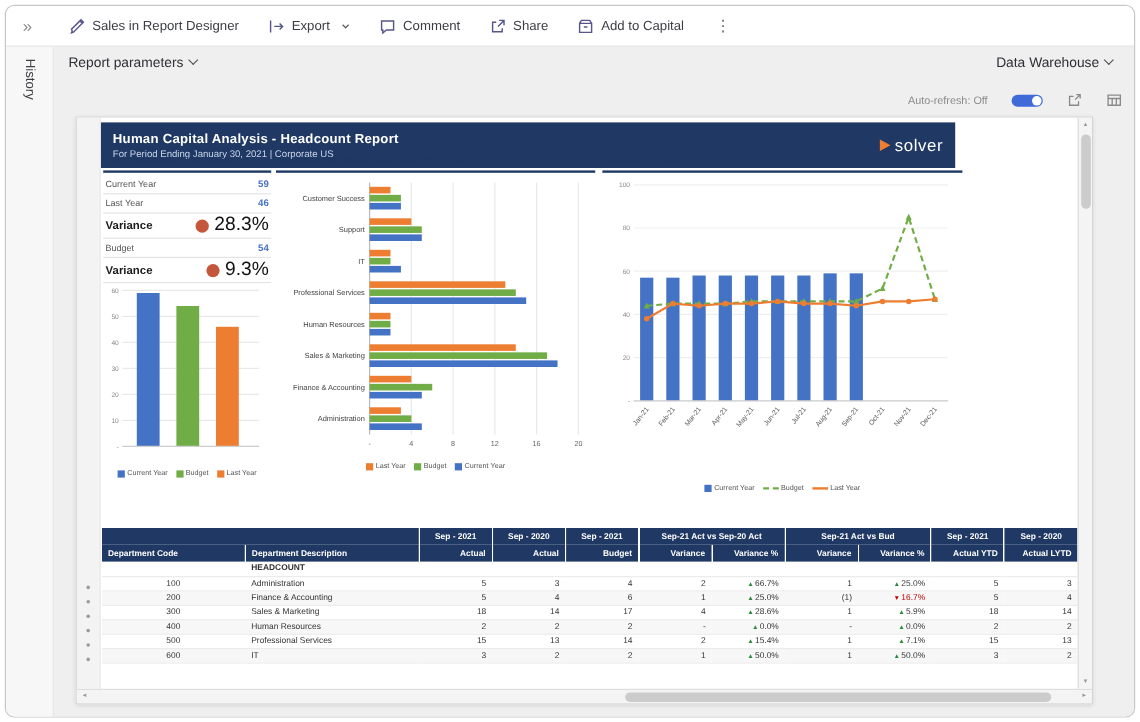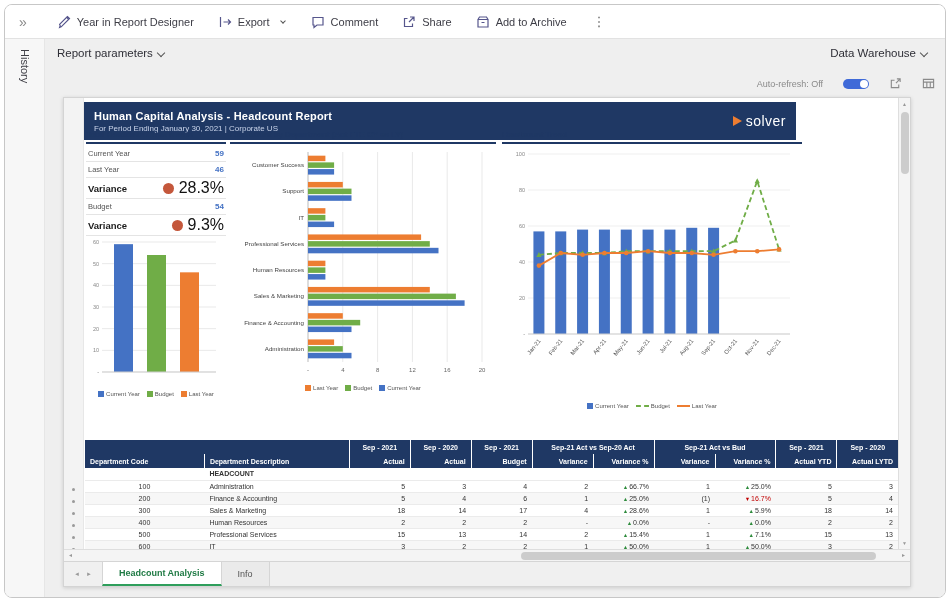--- a/index.html
+++ b/index.html
@@ -19,21 +19,21 @@
     display:inline-block;transform:rotate(45deg);margin:0 2px 3px 5px}
   .chev.sm{width:4px;height:4px;margin-bottom:2px}
 
   
   .body{display:flex;height:559px;background:#efefef}
   .sidebar{width:40px;background:#f7f7f7;border-right:1px solid #e6e6e6;display:flex;justify-content:center}
   .history{writing-mode:vertical-rl;font-size:11px;color:#3f3f46;margin-top:10px;cursor:pointer}
   .main{flex:1;position:relative}
   .params-row{position:absolute;top:8px;left:12px;right:16px;display:flex;justify-content:space-between;
     font-size:11.5px;color:#2e2e36}
-  .plink{cursor:pointer;display:flex;align-items:flex-end}
+  .plink{cursor:pointer;display:flex;align-items:flex-start}
   .refresh-row{position:absolute;top:38px;right:10px;display:flex;align-items:center;gap:20px;
     font-size:9px;color:#8a8a8a}
   .toggle{width:26px;height:10px;border-radius:5px;background:#3f6ad8;position:relative;cursor:pointer;flex:none}
   .toggle::after{content:"";position:absolute;right:1px;top:1px;width:8px;height:8px;border-radius:50%;background:#fff}
   .gicon{width:13px;height:13px;stroke:#8a8a8a;fill:none;stroke-width:1.2;cursor:pointer;flex:none}
 
   
   .widget{position:absolute;left:18px;top:58px;width:848px;height:490px;background:#fff;
     border:1px solid #d4d4d4;box-shadow:0 1px 4px rgba(0,0,0,.15);display:flex;flex-direction:column}
   .canvas{flex:1;display:flex;overflow:hidden}
@@ -108,21 +108,21 @@
 <body>
 
 <div class="page">
 
   <header class="toolbar">
     <span class="collapse">»</span>
     <span class="tool">
       <svg class="ticon" viewBox="0 0 14 14">
           <path d="M3.2 10.8 2.6 12.4 4.2 11.8 11.6 4.4 9.6 2.4 2.6 9.4z M9.6 2.4 10.5 1.5 12.5 3.5 11.6 4.4"></path>
         </svg>
-      <span>Year in Report Designer</span>
+      <span>Sales in Report Designer</span>
     </span>
     <span class="tool">
       <svg class="ticon" viewBox="0 0 14 14">
           <path d="M2.5 2 v10 M5.5 7 h7 M10 4.5 12.5 7 10 9.5"></path>
         </svg>
       <span>Export</span>
       <span class="chev sm"></span>
     </span>
     <span class="tool">
       <svg class="ticon" viewBox="0 0 14 14">
@@ -133,21 +133,21 @@
     <span class="tool">
       <svg class="ticon" viewBox="0 0 14 14">
           <path d="M5.5 3.5 H2.5 v8 h8 v-3 M8 2 h4 v4 M12 2 L7 7"></path>
         </svg>
       <span>Share</span>
     </span>
     <span class="tool">
       <svg class="ticon" viewBox="0 0 14 14">
           <path d="M2 4.5 h10 v7.5 h-10 z M2 4.5 3.5 2 h7 L12 4.5 M5.5 7.5 h3"></path>
         </svg>
-      <span>Add to Archive</span>
+      <span>Add to Capital</span>
     </span>
     <span class="kebab">⋮</span>
   </header>
 
   <div class="body">
     <aside class="sidebar">
       <span class="history">History</span>
     </aside>
 
     <div class="main">
@@ -551,24 +551,16 @@
             <span class="varr down">▼</span>
           </div>
         </div>
 
         <div class="hscroll">
           <span class="harr l">◄</span>
           <span class="hthumb"></span>
           <span class="harr r">►</span>
         </div>
 
-        <div class="tabbar">
-          <span class="tabnav">
-            <span>◄</span>
-            <span>►</span>
-          </span>
-          <span class="tab active">Headcount Analysis</span>
-          <span class="tab">Info</span>
-        </div>
       </section>
     </div>
   </div>
 </div>
 
 </body></html>

